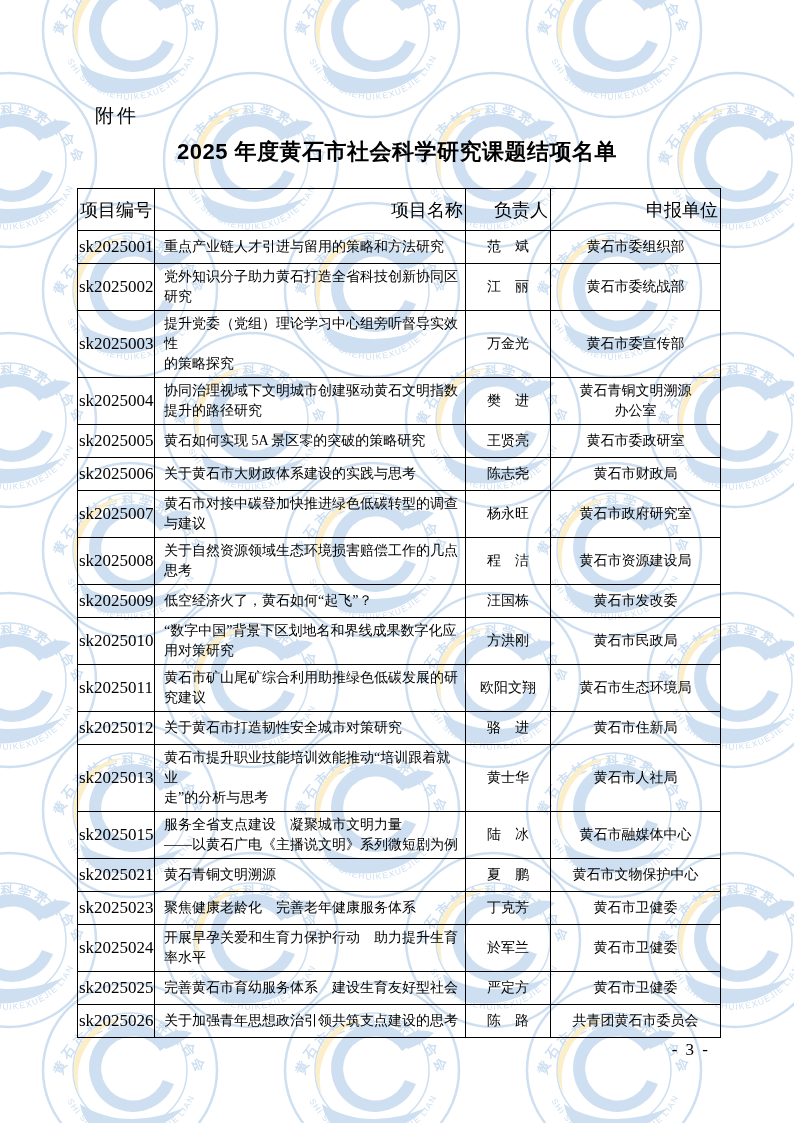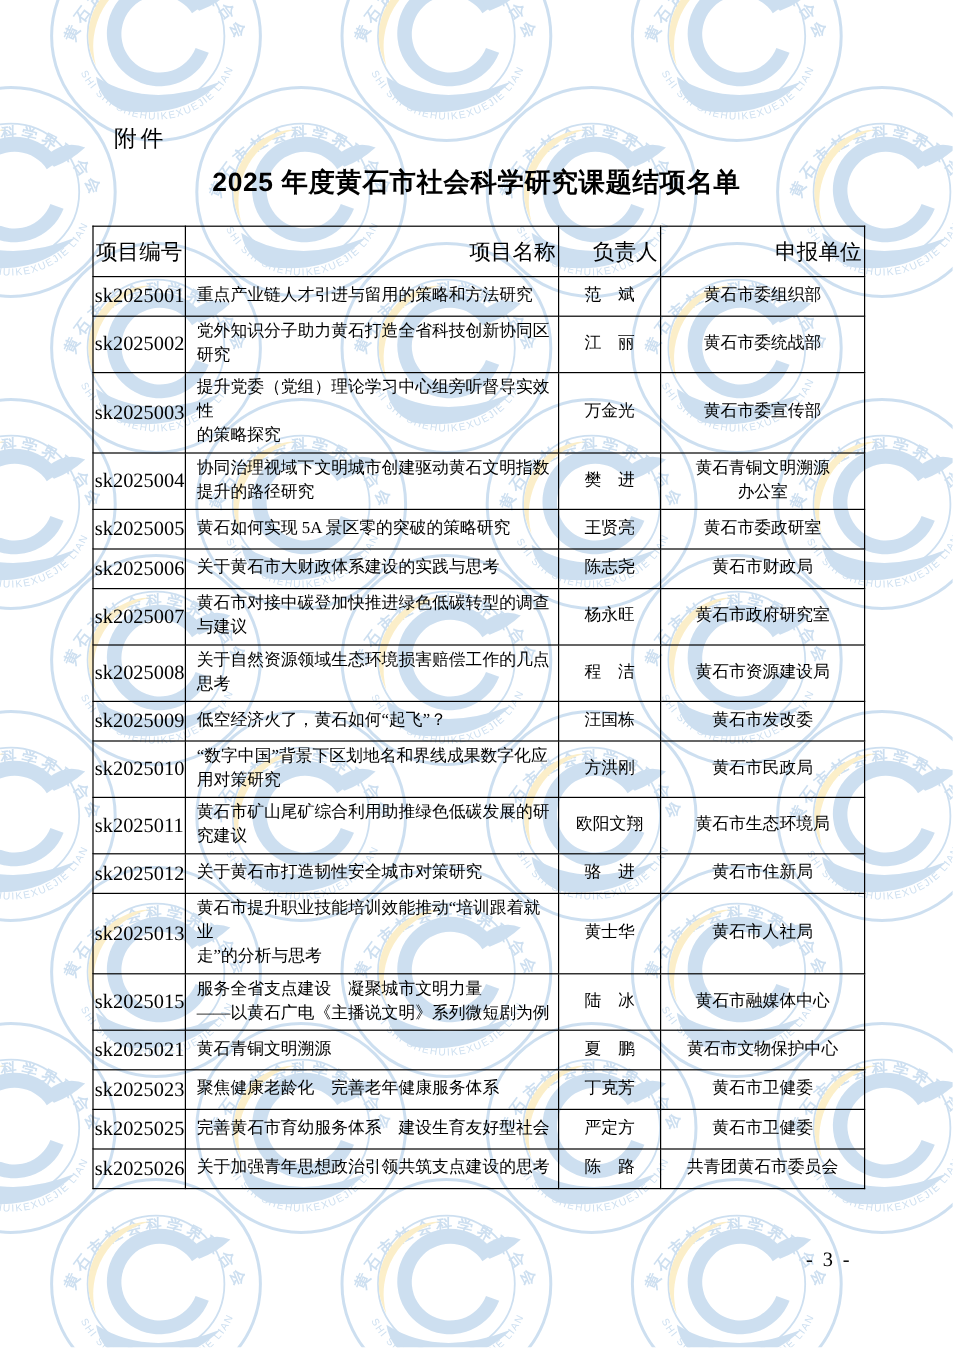--- a/index.html
+++ b/index.html
@@ -225,20 +225,27 @@
     <td class="c-leader">夏　鹏</td>
     <td class="c-unit">黄石市文物保护中心</td>
   </tr>
         <tr>
     <td class="c-id">sk2025023</td>
     <td class="c-name">聚焦健康老龄化　完善老年健康服务体系</td>
     <td class="c-leader">丁克芳</td>
     <td class="c-unit">黄石市卫健委</td>
   </tr>
         <tr>
+    <td class="c-id">sk2025024</td>
+    <td class="c-name">开展早孕关爱和生育力保护行动　助力提升生育
+率水平</td>
+    <td class="c-leader">於军兰</td>
+    <td class="c-unit">黄石市卫健委</td>
+  </tr>
+        <tr>
     <td class="c-id">sk2025025</td>
     <td class="c-name">完善黄石市育幼服务体系　建设生育友好型社会</td>
     <td class="c-leader">严定方</td>
     <td class="c-unit">黄石市卫健委</td>
   </tr>
         <tr>
     <td class="c-id">sk2025026</td>
     <td class="c-name">关于加强青年思想政治引领共筑支点建设的思考</td>
     <td class="c-leader">陈　路</td>
     <td class="c-unit">共青团黄石市委员会</td>

